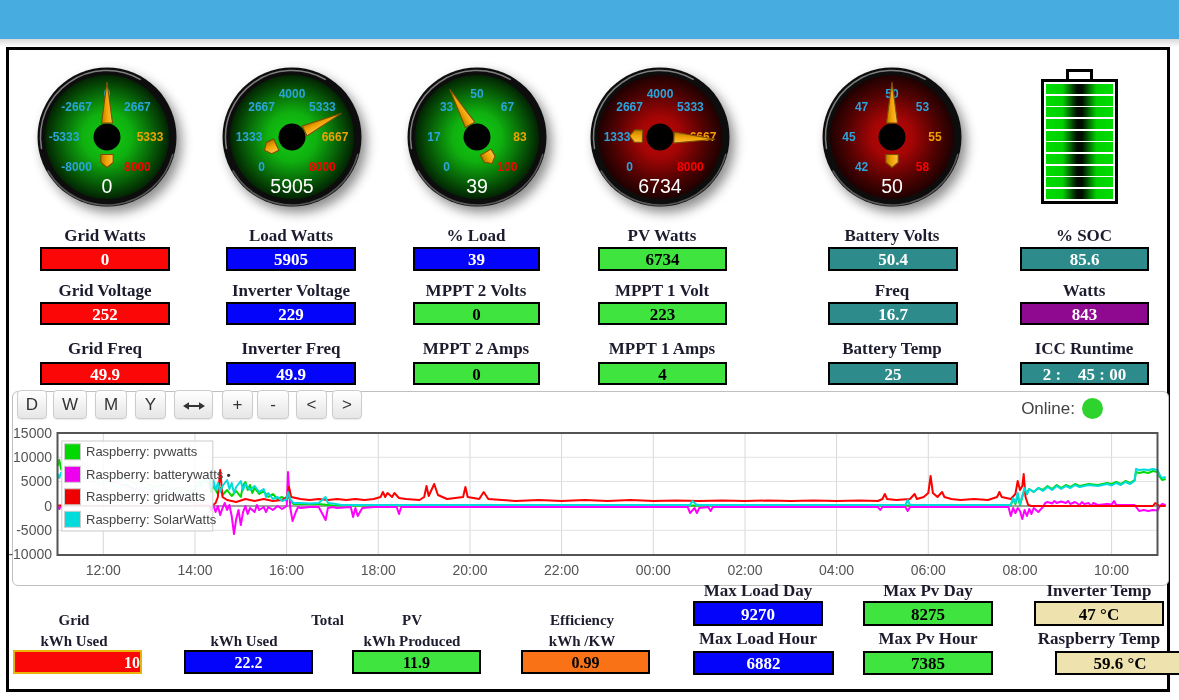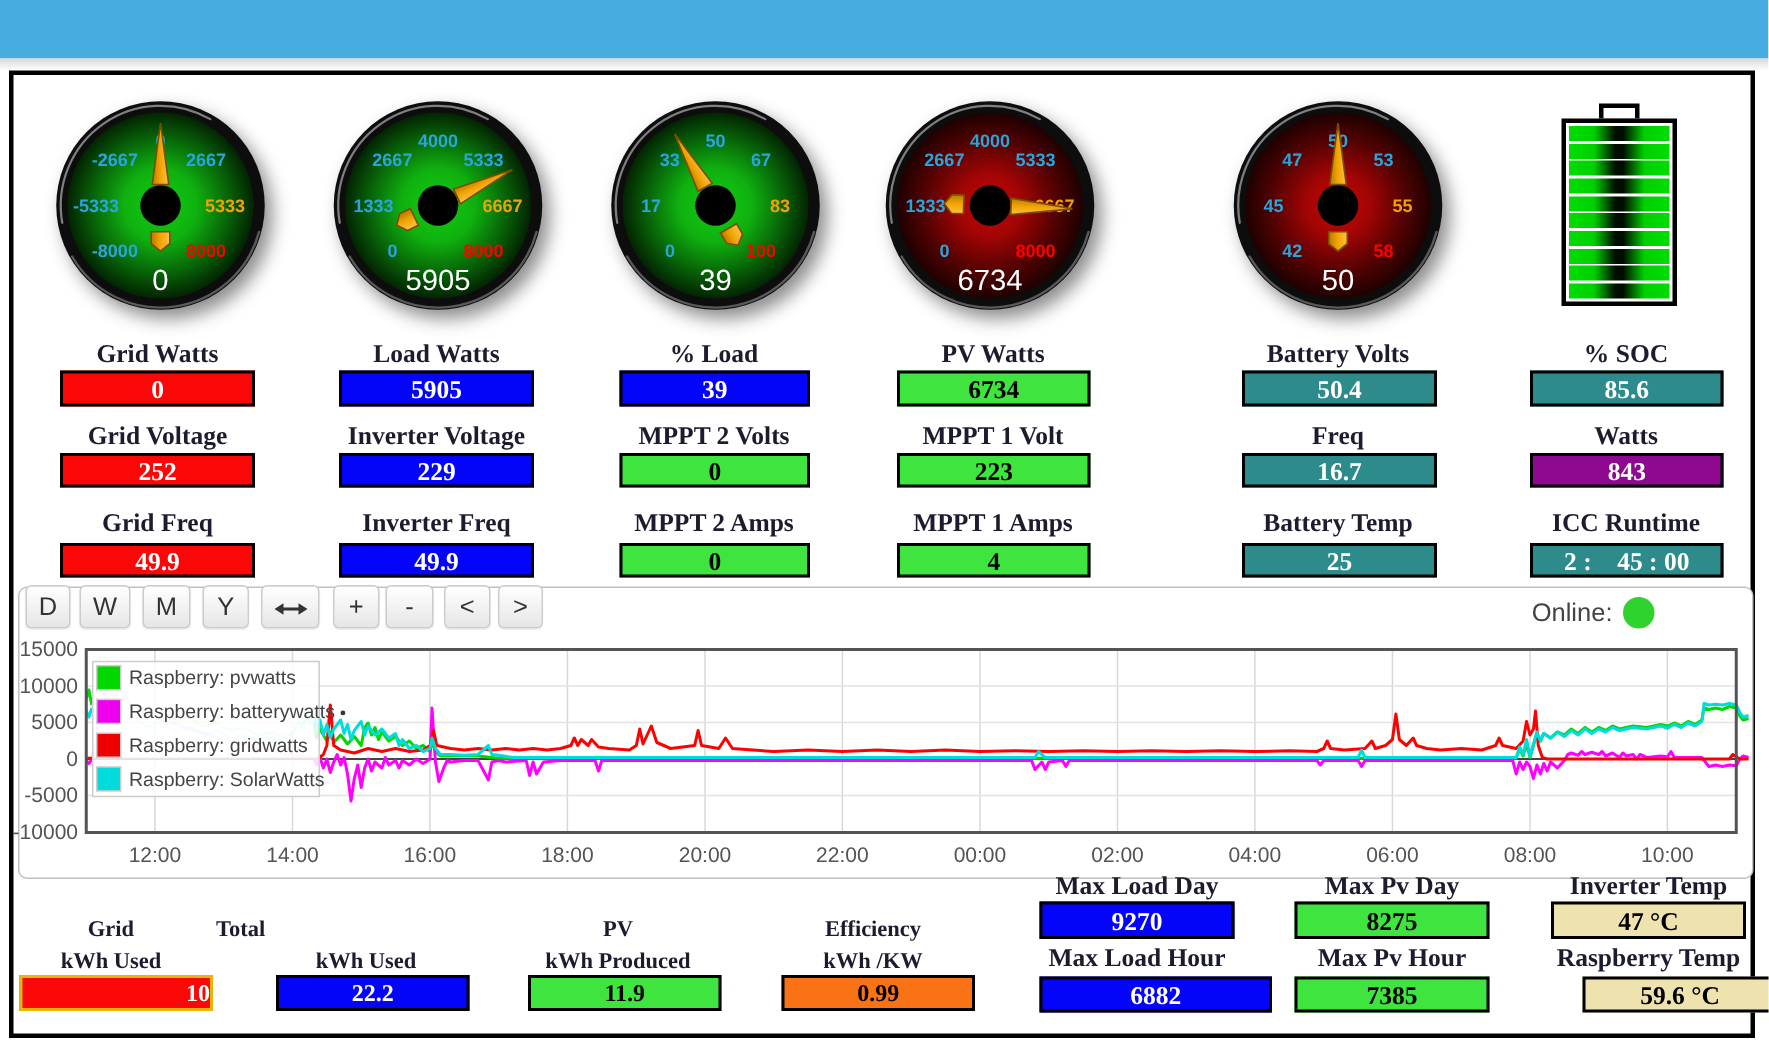--- a/index.html
+++ b/index.html
@@ -298,33 +298,33 @@
     <text x="651.3" y="149.5" text-anchor="middle" font-size="14" fill="#545454">00:00</text>
     <text x="743.0" y="149.5" text-anchor="middle" font-size="14" fill="#545454">02:00</text>
     <text x="834.6" y="149.5" text-anchor="middle" font-size="14" fill="#545454">04:00</text>
     <text x="926.3" y="149.5" text-anchor="middle" font-size="14" fill="#545454">06:00</text>
     <text x="1018.0" y="149.5" text-anchor="middle" font-size="14" fill="#545454">08:00</text>
     <text x="1109.6" y="149.5" text-anchor="middle" font-size="14" fill="#545454">10:00</text>
   </svg>
 <div style="position:absolute;left:-26px;top:609px;width:200px;height:22px;text-align:center;font-family:'Liberation Serif',serif;font-weight:bold;font-size:15px;line-height:22px;color:#1c1c2e">Grid</div>
 <div style="position:absolute;left:-26px;top:630px;width:200px;height:22px;text-align:center;font-family:'Liberation Serif',serif;font-weight:bold;font-size:15px;line-height:22px;color:#1c1c2e">kWh Used</div>
 <div style="position:absolute;left:13px;top:650px;width:129px;height:24px;background:#fb0707;border:2px solid #eab308;box-sizing:border-box;color:#ffffff;text-align:right;font-family:'Liberation Serif',serif;font-weight:bold;font-size:16px;line-height:22px">10</div>
-<div style="position:absolute;left:144px;top:609px;width:200px;height:22px;text-align:left;font-family:'Liberation Serif',serif;font-weight:bold;font-size:15px;line-height:22px;color:#1c1c2e">Total</div>
+<div style="position:absolute;left:144px;top:609px;width:200px;height:22px;text-align:right;font-family:'Liberation Serif',serif;font-weight:bold;font-size:15px;line-height:22px;color:#1c1c2e">Total</div>
 <div style="position:absolute;left:144px;top:630px;width:200px;height:22px;text-align:center;font-family:'Liberation Serif',serif;font-weight:bold;font-size:15px;line-height:22px;color:#1c1c2e">kWh Used</div>
 <div style="position:absolute;left:184px;top:650px;width:129px;height:24px;background:#0504fa;border:2px solid #000;box-sizing:border-box;color:#fff;text-align:center;font-family:'Liberation Serif',serif;font-weight:bold;font-size:16px;line-height:22px">22.2</div>
 <div style="position:absolute;left:312px;top:609px;width:200px;height:22px;text-align:center;font-family:'Liberation Serif',serif;font-weight:bold;font-size:15px;line-height:22px;color:#1c1c2e">PV</div>
 <div style="position:absolute;left:312px;top:630px;width:200px;height:22px;text-align:center;font-family:'Liberation Serif',serif;font-weight:bold;font-size:15px;line-height:22px;color:#1c1c2e">kWh Produced</div>
 <div style="position:absolute;left:352px;top:650px;width:129px;height:24px;background:#3fe43f;border:2px solid #000;box-sizing:border-box;color:#000;text-align:center;font-family:'Liberation Serif',serif;font-weight:bold;font-size:16px;line-height:22px">11.9</div>
 <div style="position:absolute;left:482px;top:609px;width:200px;height:22px;text-align:center;font-family:'Liberation Serif',serif;font-weight:bold;font-size:15px;line-height:22px;color:#1c1c2e">Efficiency</div>
 <div style="position:absolute;left:482px;top:630px;width:200px;height:22px;text-align:center;font-family:'Liberation Serif',serif;font-weight:bold;font-size:15px;line-height:22px;color:#1c1c2e">kWh /KW</div>
 <div style="position:absolute;left:521px;top:650px;width:129px;height:24px;background:#f97316;border:2px solid #000;box-sizing:border-box;color:#000;text-align:center;font-family:'Liberation Serif',serif;font-weight:bold;font-size:16px;line-height:22px">0.99</div>
 <div style="position:absolute;left:658px;top:580px;width:200px;height:22px;text-align:center;font-family:'Liberation Serif',serif;font-weight:bold;font-size:17px;line-height:22px;color:#1c1c2e">Max Load Day</div>
 <div style="position:absolute;left:693px;top:601px;width:130px;height:25px;background:#0504fa;border:2px solid #000;box-sizing:border-box;color:#fff;text-align:center;font-family:'Liberation Serif',serif;font-weight:bold;font-size:17px;line-height:23px">9270</div>
 <div style="position:absolute;left:658px;top:628px;width:200px;height:22px;text-align:center;font-family:'Liberation Serif',serif;font-weight:bold;font-size:17px;line-height:22px;color:#1c1c2e">Max Load Hour</div>
-<div style="position:absolute;left:693px;top:651px;width:155px;height:24px;background:#0504fa;border:2px solid #000;box-sizing:border-box;color:#fff;text-align:center;font-family:'Liberation Serif',serif;font-weight:bold;font-size:17px;line-height:22px">6882</div>
+<div style="position:absolute;left:693px;top:651px;width:141px;height:24px;background:#0504fa;border:2px solid #000;box-sizing:border-box;color:#fff;text-align:center;font-family:'Liberation Serif',serif;font-weight:bold;font-size:17px;line-height:22px">6882</div>
 <div style="position:absolute;left:828px;top:580px;width:200px;height:22px;text-align:center;font-family:'Liberation Serif',serif;font-weight:bold;font-size:17px;line-height:22px;color:#1c1c2e">Max Pv Day</div>
 <div style="position:absolute;left:863px;top:601px;width:130px;height:25px;background:#3fe43f;border:2px solid #000;box-sizing:border-box;color:#000;text-align:center;font-family:'Liberation Serif',serif;font-weight:bold;font-size:17px;line-height:23px">8275</div>
 <div style="position:absolute;left:828px;top:628px;width:200px;height:22px;text-align:center;font-family:'Liberation Serif',serif;font-weight:bold;font-size:17px;line-height:22px;color:#1c1c2e">Max Pv Hour</div>
 <div style="position:absolute;left:863px;top:651px;width:130px;height:24px;background:#3fe43f;border:2px solid #000;box-sizing:border-box;color:#000;text-align:center;font-family:'Liberation Serif',serif;font-weight:bold;font-size:17px;line-height:22px">7385</div>
 <div style="position:absolute;left:999px;top:580px;width:200px;height:22px;text-align:center;font-family:'Liberation Serif',serif;font-weight:bold;font-size:17px;line-height:22px;color:#1c1c2e">Inverter Temp</div>
 <div style="position:absolute;left:1034px;top:601px;width:130px;height:25px;background:#eee3ae;border:2px solid #000;box-sizing:border-box;color:#000;text-align:center;font-family:'Liberation Serif',serif;font-weight:bold;font-size:17px;line-height:23px">47 °C</div>
 <div style="position:absolute;left:999px;top:628px;width:200px;height:22px;text-align:center;font-family:'Liberation Serif',serif;font-weight:bold;font-size:17px;line-height:22px;color:#1c1c2e">Raspberry Temp</div>
 <div style="position:absolute;left:1055px;top:651px;width:130px;height:24px;background:#eee3ae;border:2px solid #000;box-sizing:border-box;color:#000;text-align:center;font-family:'Liberation Serif',serif;font-weight:bold;font-size:17px;line-height:22px">59.6 °C</div>
 
 </body></html>

